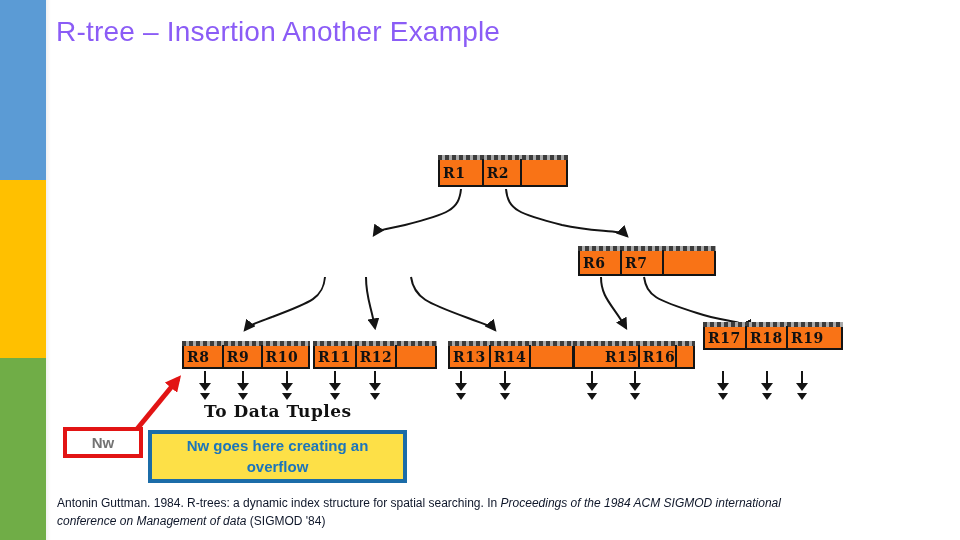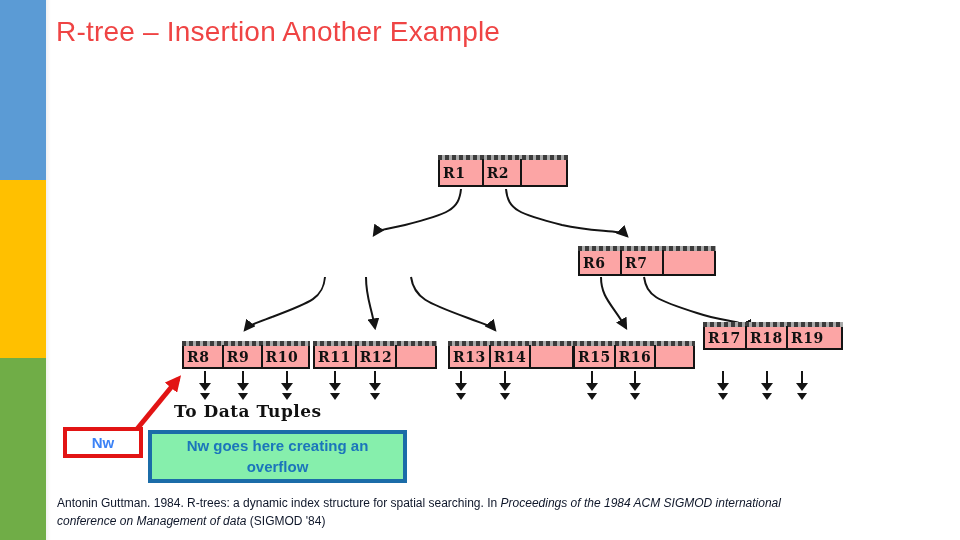--- a/index.html
+++ b/index.html
@@ -12,58 +12,58 @@
   .bar-top { top:0; height:180px; }
   .bar-mid { top:180px; height:178px; }
   .bar-bot { top:358px; height:182px; }
   .bar-edge { position:absolute; left:46px; top:0; width:5px; height:540px;
               background:linear-gradient(90deg, rgba(0,0,0,0.06), rgba(0,0,0,0)); }
 
   
   .title { position:absolute; left:56px; top:16px; font-size:28px; letter-spacing:0.2px; }
 
   
-  .node { position:absolute; display:flex; border:2px solid #141414; background:#fca5a5; }
+  .node { position:absolute; display:flex; border:2px solid #141414; background:#f97316; }
   .node::before { content:""; position:absolute; left:-2px; right:-2px; top:-4px; height:5px;
                   background:repeating-linear-gradient(90deg,#3c3c3c 0 4px,#a9a9a9 4px 7px); }
   .cell { position:relative; height:100%; border-right:2px solid #141414;
           font-family:"DejaVu Serif", serif; font-weight:bold; font-size:14px; color:#111;
           display:flex; align-items:center; padding:2px 0 0 3px; letter-spacing:0.5px; }
   .cell:last-child { border-right:none; }
 
-  .tuples-caption { position:absolute; left:174px; top:401px; font-family:"DejaVu Serif", serif;
+  .tuples-caption { position:absolute; left:204px; top:401px; font-family:"DejaVu Serif", serif;
                     font-weight:bold; font-size:17px; color:#111; letter-spacing:0.5px; }
 
   
   .nw-box { position:absolute; left:63px; top:427px; width:80px; height:31px;
             border:4px solid #E21414; display:flex; align-items:center; justify-content:center;
             font-weight:bold; font-size:15px; }
   .callout { position:absolute; left:148px; top:430px; width:259px; height:53px;
-             border:4px solid #1B6CA8; background:#86efac; display:flex; align-items:center;
+             border:4px solid #1B6CA8; background:#fde047; display:flex; align-items:center;
              justify-content:center; text-align:center; font-weight:bold; font-size:15px;
              line-height:1.35; padding:0 14px; }
 
   
   .footer { position:absolute; left:57px; top:494px; width:900px; font-size:12px;
             color:#0f172a; line-height:1.5; }
   .footer .it { font-style:italic; }
 
   svg.overlay { position:absolute; left:0; top:0; width:960px; height:540px; pointer-events:none; }
 </style>
 </head>
 <body>
 
 <div class="slide">
 
   <div class="bar-seg bar-top" style="background: rgb(91, 155, 213);"></div>
   <div class="bar-seg bar-mid" style="background: rgb(255, 192, 0);"></div>
   <div class="bar-seg bar-bot" style="background: rgb(112, 173, 71);"></div>
   <div class="bar-edge"></div>
 
-  <div class="title" style="color: #ef4444;">R-tree – Insertion Another Example</div>
+  <div class="title" style="color: #8b5cf6;">R-tree – Insertion Another Example</div>
 
   <svg class="overlay" id="diagram-svg" viewBox="0 0 960 540">
     <defs>
       <marker id="ah" markerUnits="userSpaceOnUse" markerWidth="12" markerHeight="12" viewBox="0 0 10 10" refX="8" refY="5" orient="auto">
         <path d="M0,0 L10,5 L0,10 z" fill="#141414"></path>
       </marker>
       <marker id="ahred" markerUnits="userSpaceOnUse" markerWidth="16" markerHeight="16" viewBox="0 0 10 10" refX="7" refY="5" orient="auto">
         <path d="M0,0 L10,5 L0,10 z" fill="#E21414"></path>
       </marker>
     </defs>
@@ -137,35 +137,35 @@
   <div class="node" style="left:313px;top:343px;width:124px;height:26px;align-items:flex-end;">
     <div class="cell" style="width:43px">R11</div>
     <div class="cell" style="width:42px">R12</div>
     <div class="cell" style="width:39px"></div>
   </div>
   <div class="node" style="left:448px;top:343px;width:126px;height:26px;">
     <div class="cell" style="width:42px">R13</div>
     <div class="cell" style="width:42px">R14</div>
     <div class="cell" style="width:42px"></div>
   </div>
-  <div class="node" style="left:573px;top:343px;width:122px;height:26px;">
+  <div class="node" style="left:573px;top:343px;width:122px;height:26px;padding-left:27px;">
     <div class="cell" style="width:42px">R15</div>
     <div class="cell" style="width:42px">R16</div>
     <div class="cell" style="width:38px"></div>
   </div>
   <div class="node" style="left:703px;top:324px;width:140px;height:26px;">
     <div class="cell" style="width:42px">R17</div>
     <div class="cell" style="width:41px">R18</div>
     <div class="cell" style="width:41px">R19</div>
   </div>
 
   <div class="tuples-caption">To Data Tuples</div>
 
   <div class="nw-box">
-    <span style="color: #3b82f6;">Nw</span>
+    <span style="color: #737373;">Nw</span>
   </div>
 
   <div class="callout">
     <span style="color: rgb(27, 117, 187);">Nw goes here creating an overflow</span>
   </div>
 
   <div class="footer">
     <div><span>Antonin Guttman. 1984. R-trees: a dynamic index structure for spatial searching. In </span><span class="it">Proceedings of the 1984 ACM SIGMOD international</span></div>
     <div><span class="it">conference on Management of data</span><span> (SIGMOD '84)</span></div>
   </div>

